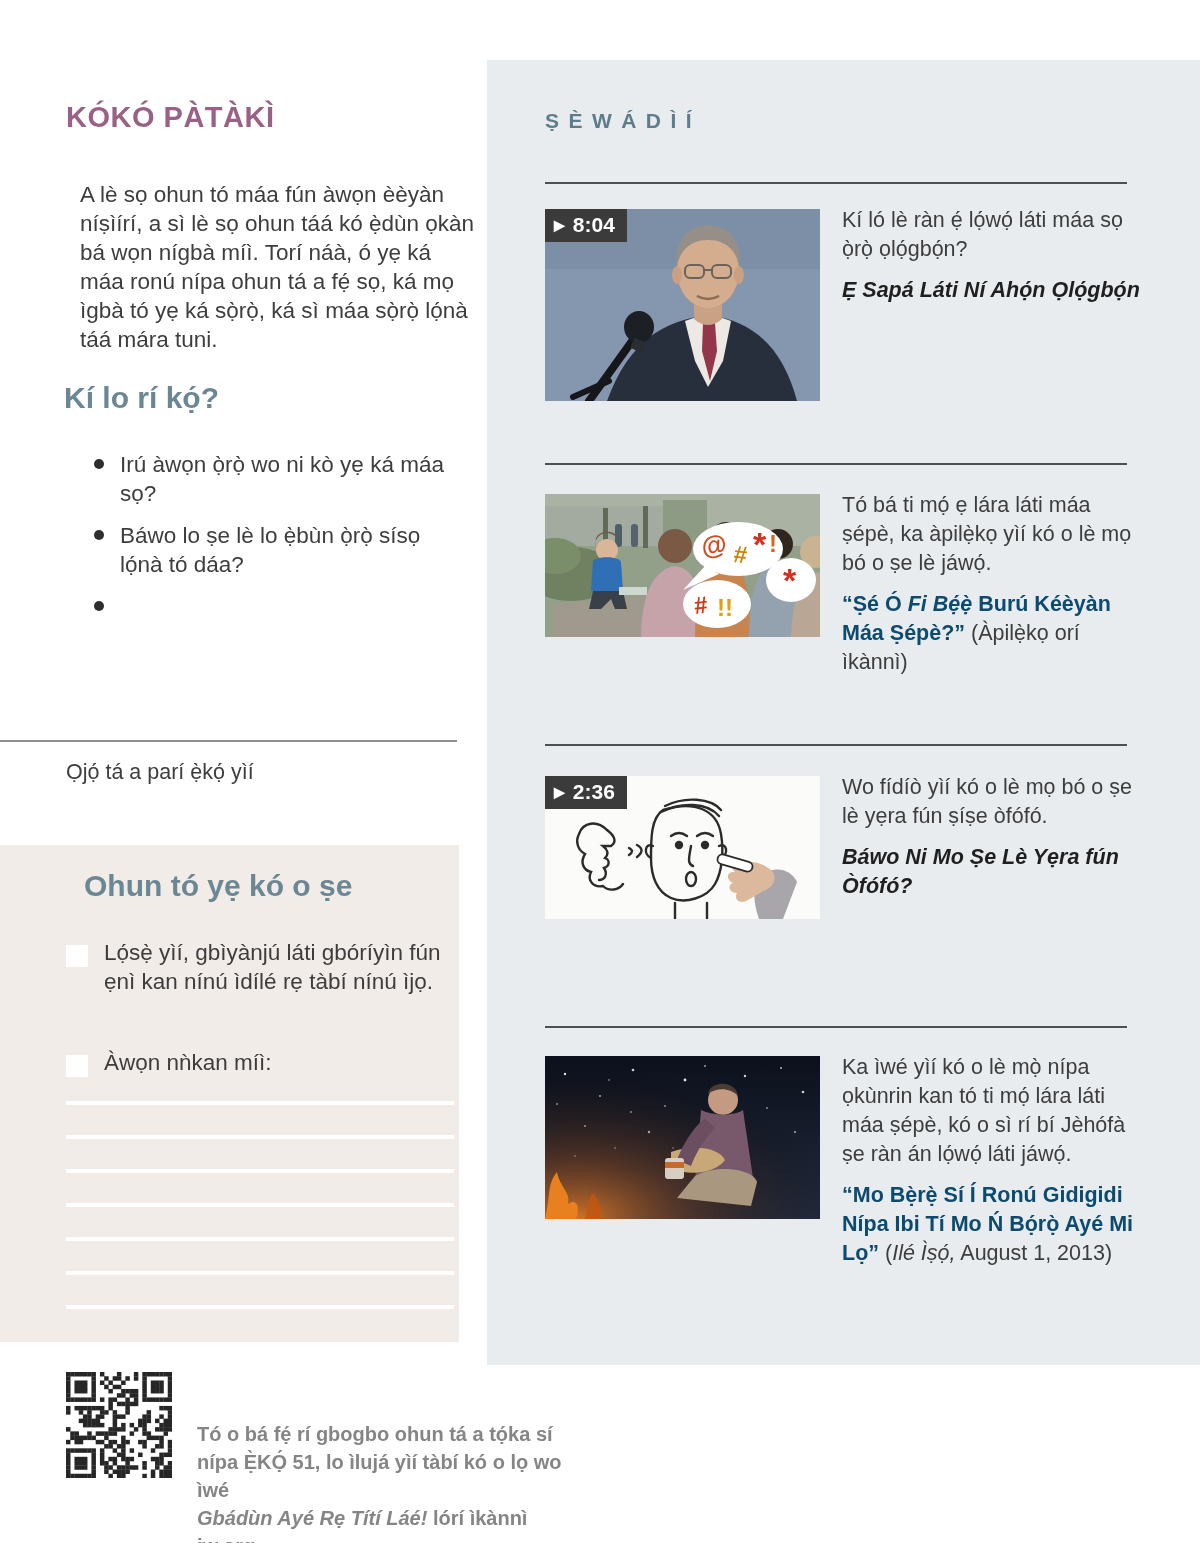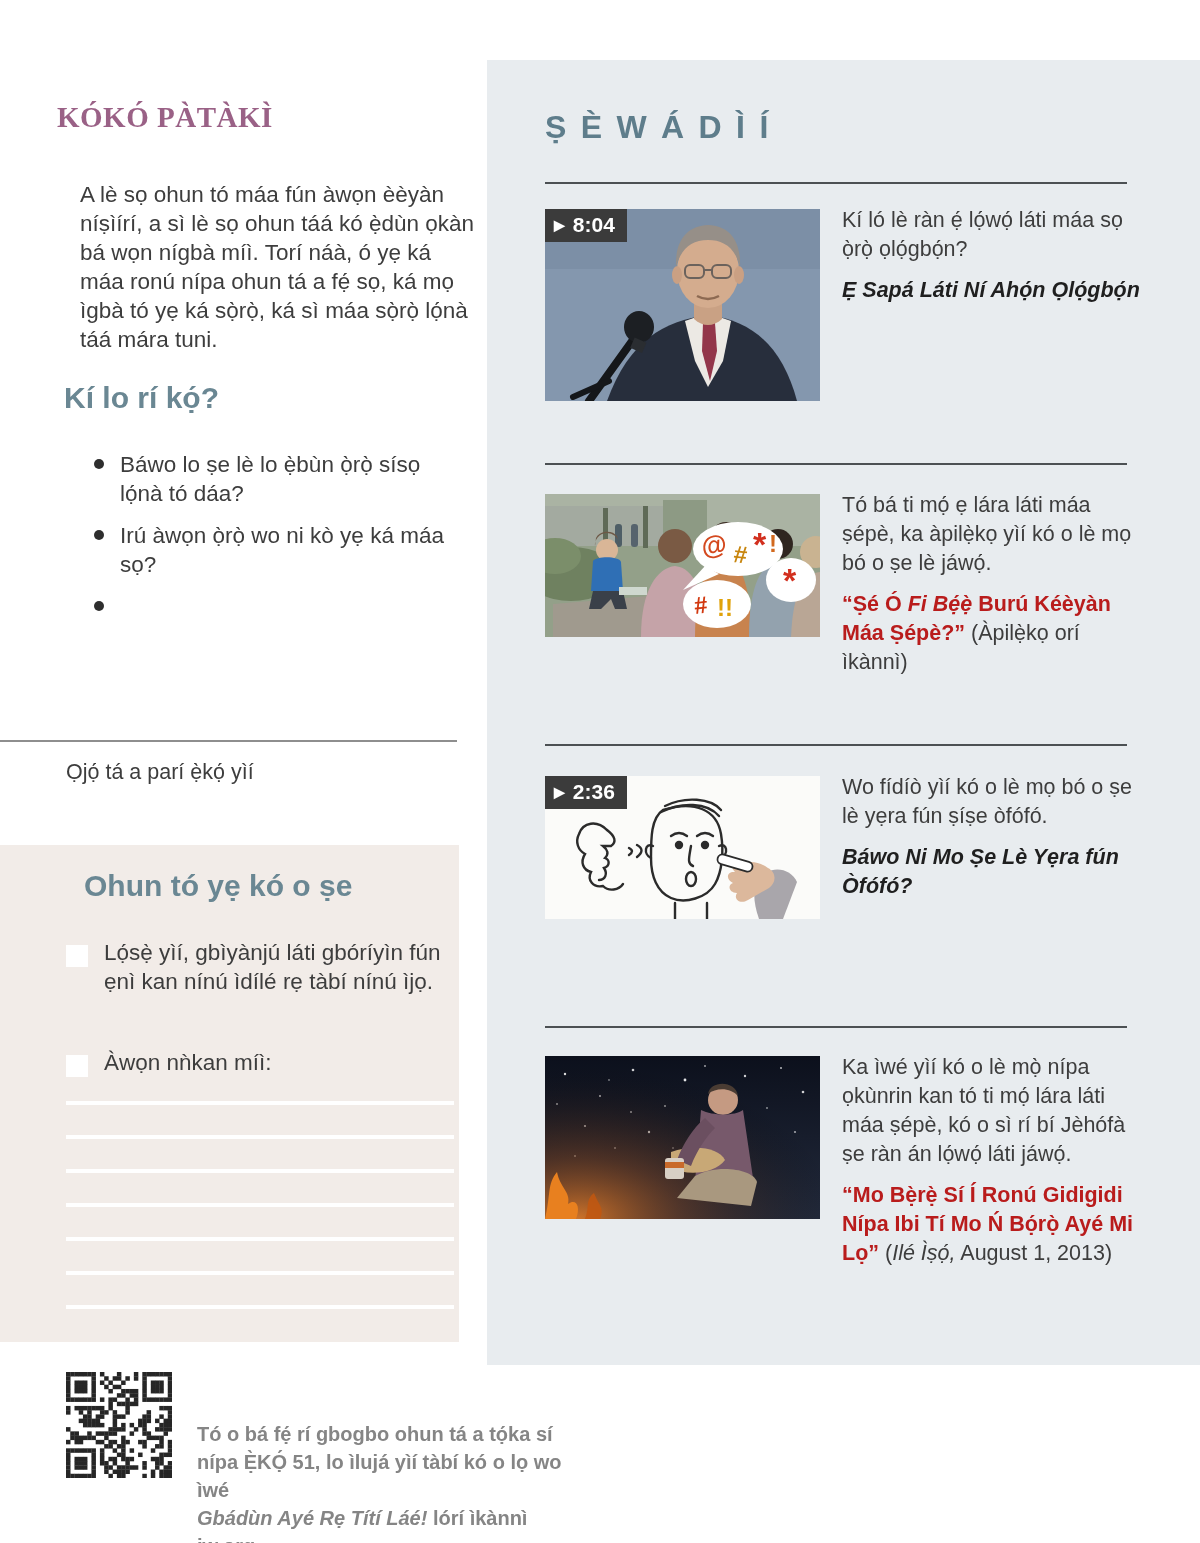--- a/index.html
+++ b/index.html
@@ -26,49 +26,49 @@
   .cbt1{top:938px;}
   .cbt2{top:1048px;}
   .wline{left:66px;width:388px;height:4px;background:#ffffff;}
   .qr{left:66px;top:1372px;width:106px;height:106px;}
   .qr-text{left:197px;top:1420px;width:380px;font-size:20px;line-height:28px;
            font-weight:700;color:#858585;}
   .qr-text i{font-style:italic;}
 
   
   .panel{left:487px;top:60px;width:713px;height:1305px;background:#e8ecef;}
-  .r-head{left:545px;top:109px;font-size:32px;font-weight:700;letter-spacing:0.45em;color:#5e7d8b;}
+  .r-head{left:545px;top:109px;font-size:21px;font-weight:700;letter-spacing:0.45em;color:#5e7d8b;}
   .rule{left:545px;width:582px;height:2px;background:#4c5053;}
   .thumb{left:545px;width:275px;overflow:hidden;background:#ccc;}
   .thumb svg{display:block;width:100%;height:100%;}
   .badge{position:absolute;left:0;top:0;background:#3b3b3b;color:#ffffff;
          font-size:21px;font-weight:600;padding:4px 12px 5px 9px;display:flex;align-items:center;gap:8px;}
   .badge .play{font-size:14px;line-height:1;}
   .stext{left:842px;width:302px;font-size:21.5px;line-height:29px;}
   .stext p{margin:0 0 12px 0;}
   .rtitle{color:#1f1f1f;font-weight:700;}
   .bi{font-weight:700;font-style:italic;color:#1f1f1f;}
-  .b{font-weight:700;color:#b91c1c;}
+  .b{font-weight:700;color:#0c4a6e;}
   .i{font-style:italic;}
   .reg{font-weight:400;color:#3d3d3d;}
 </style>
 </head>
 <body>
 
 <div class="page">
 
-  <div class="abs h-purple" style="left:57px;top:101px;font-family:Liberation Serif, serif;">KÓKÓ PÀTÀKÌ</div>
+  <div class="abs h-purple" style="left:66px;top:101px;">KÓKÓ PÀTÀKÌ</div>
 
   <div class="abs body-text intro">A lè sọ ohun tó máa fún àwọn èèyàn níṣìírí, a sì lè sọ ohun táá kó ẹ̀dùn ọkàn bá wọn nígbà míì. Torí náà, ó yẹ ká máa ronú nípa ohun tá a fẹ́ sọ, ká mọ ìgbà tó yẹ ká sọ̀rọ̀, ká sì máa sọ̀rọ̀ lọ́nà táá mára tuni.</div>
 
   <div class="abs h-teal" style="left:64px;top:381px;">Kí lo rí kọ́?</div>
 
   <ul class="abs body-text q-list">
+    <li><span class="dot"></span><span>Irú àwọn ọ̀rọ̀ wo ni kò yẹ ká máa sọ?</span></li>
     <li><span class="dot"></span><span>Báwo lo ṣe lè lo ẹ̀bùn ọ̀rọ̀ sísọ lọ́nà tó dáa?</span></li>
-    <li><span class="dot"></span><span>Irú àwọn ọ̀rọ̀ wo ni kò yẹ ká máa sọ?</span></li>
     <li><span class="dot"></span></li>
   </ul>
 
   <div class="abs divider"></div>
 
   <div class="abs completion">Ọjọ́ tá a parí ẹ̀kọ́ yìí</div>
 
   <div class="abs todo-panel"></div>
   <div class="abs h-teal todo-head">Ohun tó yẹ kó o ṣe</div>
 

